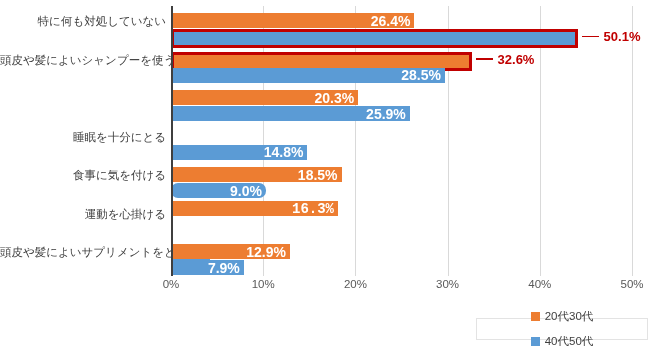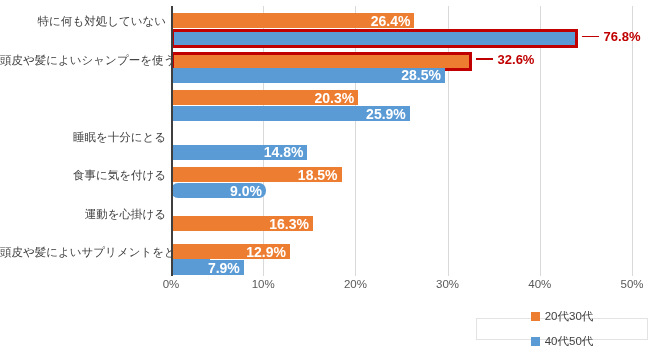--- a/index.html
+++ b/index.html
@@ -114,21 +114,21 @@
       <div class="gridline" style="left: 184.4px;"></div>
       <div class="gridline" style="left: 276.6px;"></div>
       <div class="gridline" style="left: 368.8px;"></div>
       <div class="gridline" style="left: 461px;"></div>
       <div class="bar s0" style="width: 243.408px; top: 7px;">
         <span class="vlabel">26.4%</span>
       </div>
       <div class="bar s1 hl" style="width: 406.602px; top: 23px;"></div>
       <div class="callout" style="left: 410.602px; top: 23px;">
         <span class="leader"></span>
-        <span class="ctext">76.8%</span>
+        <span class="ctext">50.1%</span>
       </div>
       <div class="bar s0 hl" style="width: 300.572px; top: 45.5px;"></div>
       <div class="callout" style="left: 304.572px; top: 45.5px;">
         <span class="leader"></span>
         <span class="ctext">32.6%</span>
       </div>
       <div class="bar s1" style="width: 274px; top: 61.5px;">
         <span class="vlabel">28.5%</span>
       </div>
       <div class="bar s0" style="width: 187.166px; top: 84px;">
@@ -139,21 +139,21 @@
       </div>
       <div class="bar s1" style="width: 136.456px; top: 138.5px;">
         <span class="vlabel">14.8%</span>
       </div>
       <div class="bar s0" style="width: 170.57px; top: 161px;">
         <span class="vlabel">18.5%</span>
       </div>
       <div class="bar s1" style="width: 95px; top: 177px; border-radius: 7px;">
         <span class="vlabel">9.0%</span>
       </div>
-      <div class="bar s0" style="width: 142px; top: 210px;">
+      <div class="bar s0" style="width: 167px; top: 195px; font-family: Liberation Mono, monospace;">
         <span class="vlabel">16.3%</span>
       </div>
       <div class="bar s1" style="width: 39px; top: 215.5px; margin-top: 36px;">
         <span class="vlabel">6.5%</span>
       </div>
       <div class="bar s0" style="width: 118.938px; top: 238px;">
         <span class="vlabel">12.9%</span>
       </div>
       <div class="bar s1" style="width: 72.838px; top: 254px;">
         <span class="vlabel">7.9%</span>

